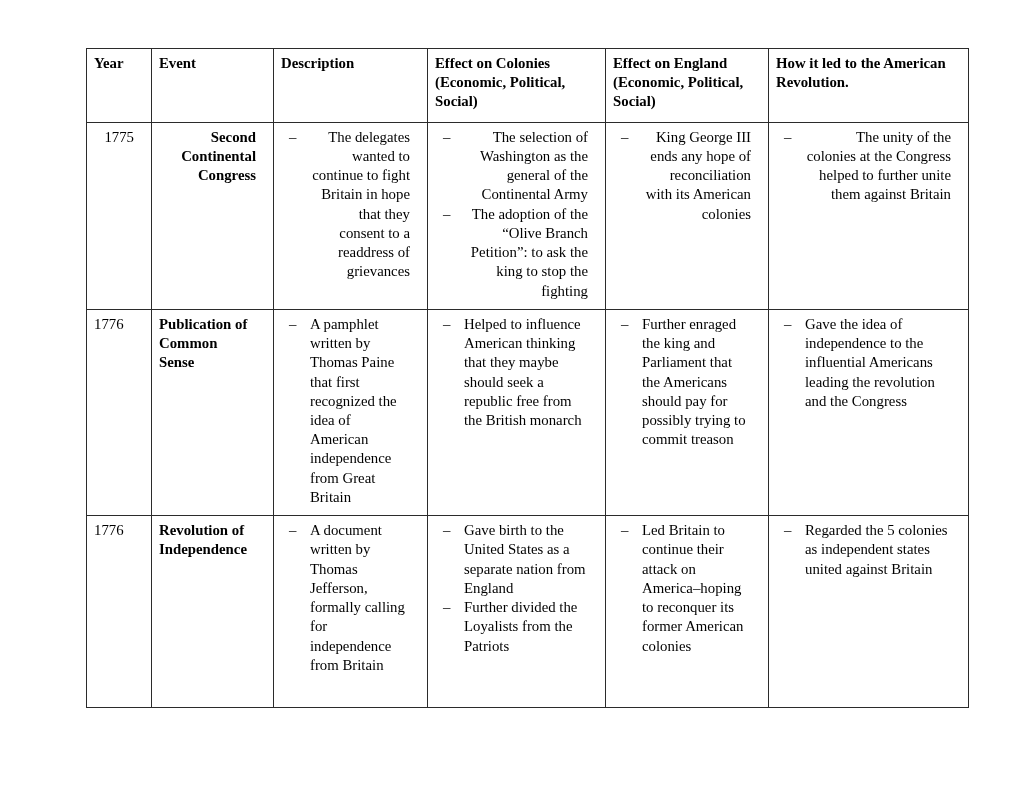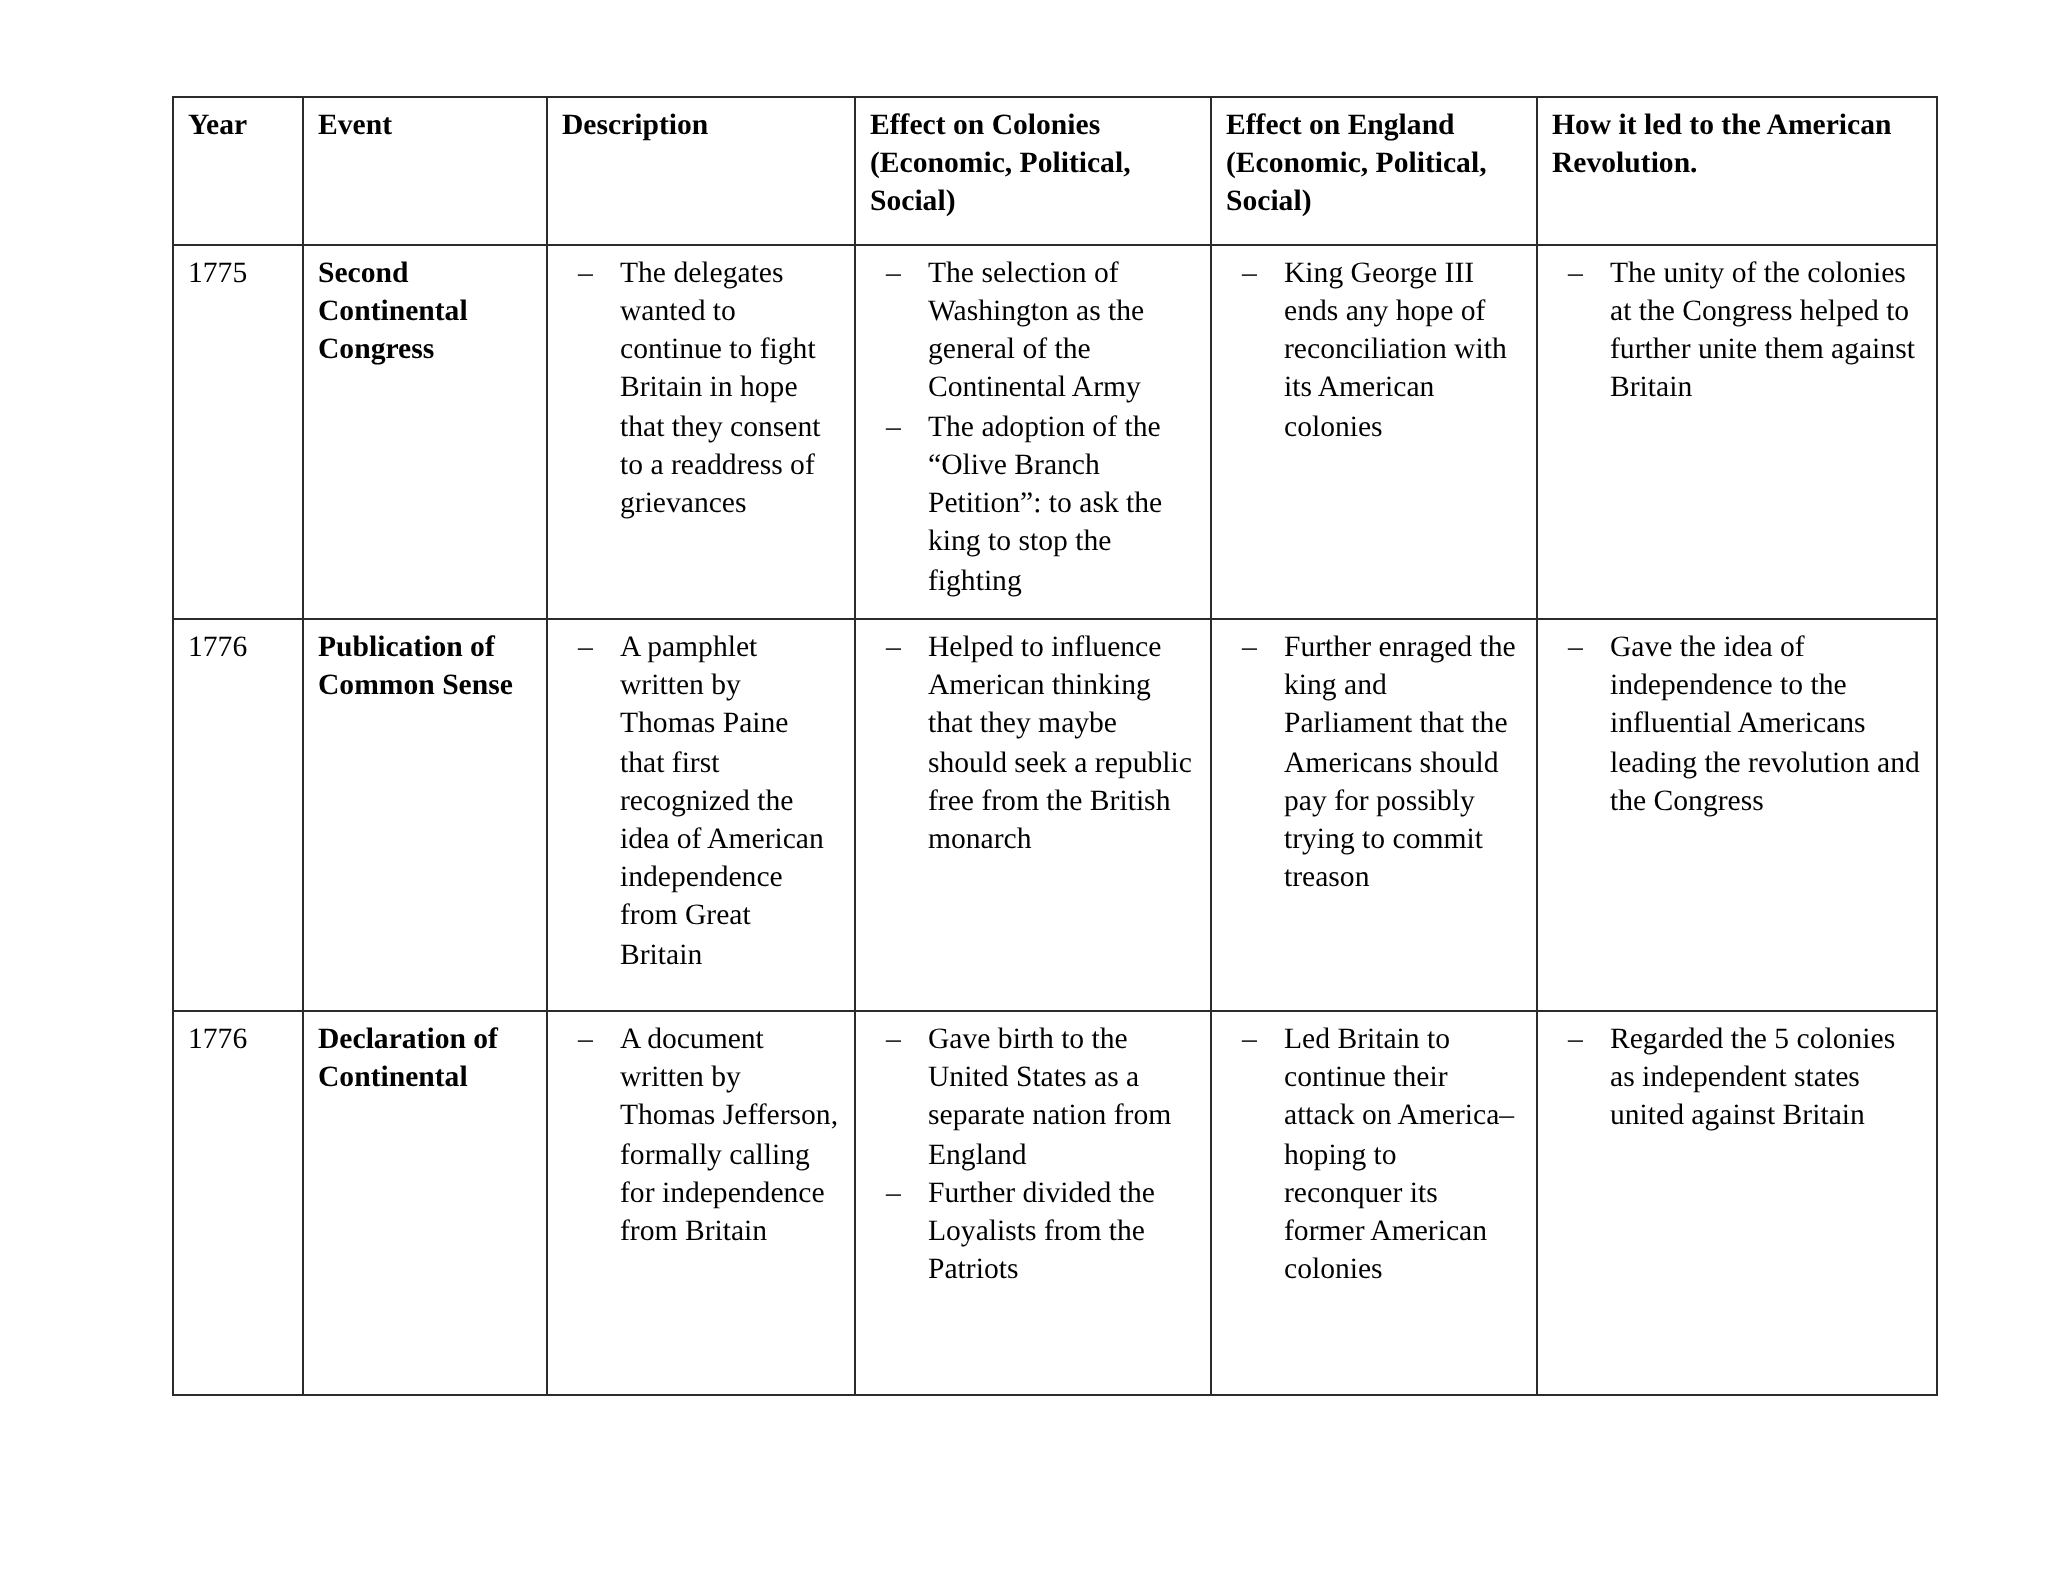--- a/index.html
+++ b/index.html
@@ -36,21 +36,21 @@
   table.events col.c-event { width: 122px; }
   table.events col.c-desc  { width: 154px; }
   table.events col.c-col   { width: 178px; }
   table.events col.c-eng   { width: 163px; }
   table.events col.c-how   { width: 200px; }
 
   table.events th,
   table.events td {
     border: 1px solid #2b2b2b;
     vertical-align: top;
-    padding: 5px 7px 8px 7px;
+    padding: 5px 17px 8px 7px;
     font-size: 14.8px;
     line-height: 1.30;
   }
   table.events thead th {
     font-weight: bold;
     text-align: left;
     padding-bottom: 10px;
   }
   .hdr-line { display: block; }
 
@@ -79,21 +79,21 @@
     margin: 0 0 0 0;
   }
   ul.dashlist li + li {
     margin-top: 0;
   }
   ul.dashlist li .dash {
     position: absolute;
     left: 8px;
     top: 0;
   }
-  .row-1 td { height: 168px; }
+  .row-1 td { height: 168px; text-align: right; }
   .row-2 td { height: 182px; }
   .row-3 td { height: 178px; }
 </style>
 </head>
 <body>
 
 <div class="page">
   <div class="table-wrap">
     <table class="events">
       <colgroup>
@@ -185,21 +185,21 @@
           </td>
           <td>
             <ul class="dashlist">
               <li><span class="dash">–</span><span>Gave the idea of independence to the influential Americans leading the revolution and the Congress</span></li>
             </ul>
           </td>
         </tr>
 
         <tr class="row-3">
           <td class="year-cell">1776</td>
-          <td class="event-cell">Declaration of Continental</td>
+          <td class="event-cell">Revolution of Independence</td>
           <td>
             <ul class="dashlist">
               <li><span class="dash">–</span><span>A document written by Thomas Jefferson, formally calling for independence from Britain</span></li>
             </ul>
           </td>
           <td>
             <ul class="dashlist">
               <li><span class="dash">–</span><span>Gave birth to the United States as a separate nation from England</span></li>
               <li><span class="dash">–</span><span>Further divided the Loyalists from the Patriots</span></li>
             </ul>

